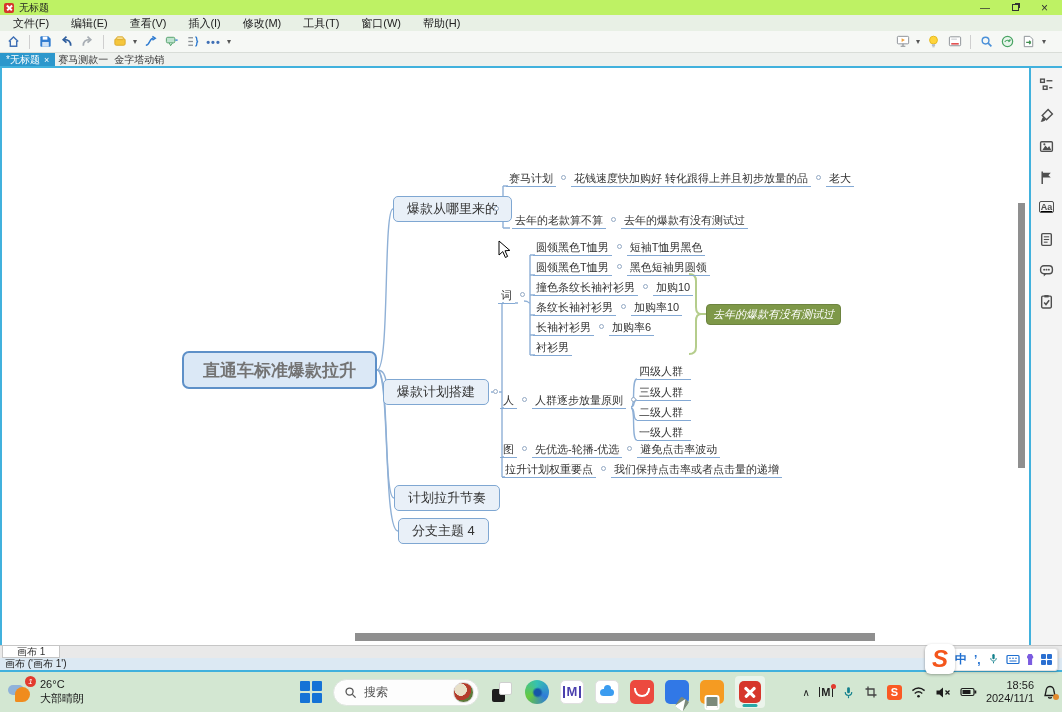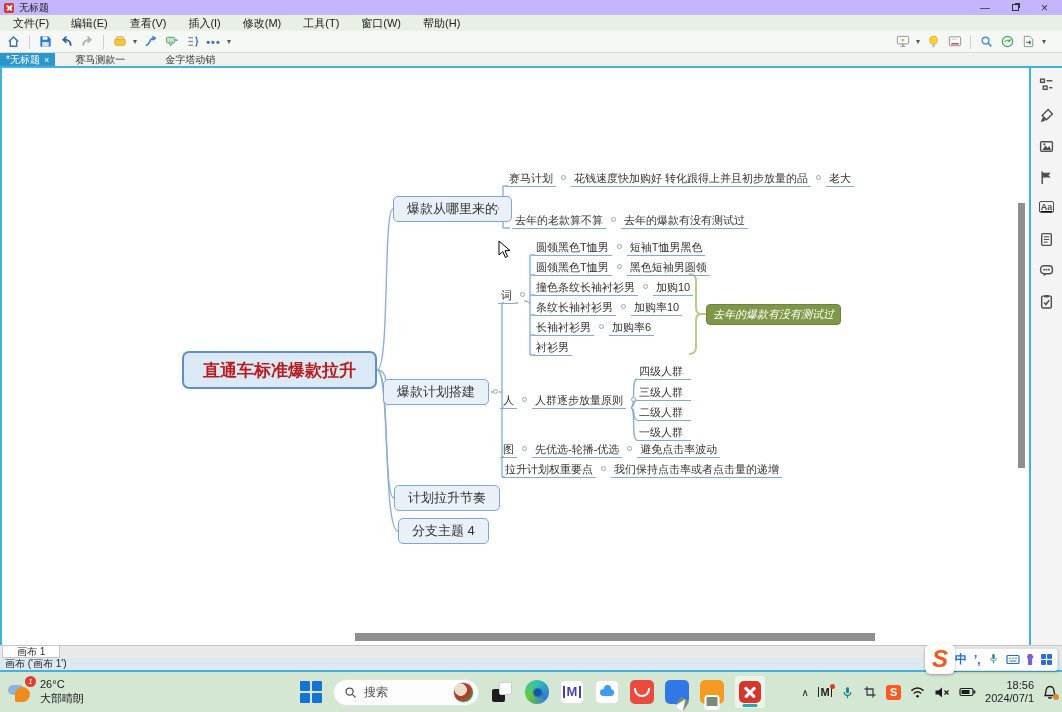--- a/index.html
+++ b/index.html
@@ -1,21 +1,21 @@
 <!DOCTYPE html>
 <html><head>
 <meta charset="utf-8">
 <style>
   * { margin:0; padding:0; box-sizing:border-box; }
   body { background:#888; }
   .screen { width:1062px; height:712px; position:relative; overflow:hidden; background:#fff;
             font-family:"Liberation Sans","DejaVu Sans",sans-serif; }
 
   
-  .titlebar { height:15px; background:#c4b5fd; display:flex; align-items:center; padding:0 4px; font-size:10px; color:#222;text-align:right; }
+  .titlebar { height:15px; background:#bef264; display:flex; align-items:center; padding:0 4px; font-size:10px; color:#222;text-align:right; }
   .app-ico { width:10px; height:10px; background:#d6372c; border-radius:2px; margin-right:5px; position:relative; flex:none; }
   .app-ico::before, .app-ico::after { content:""; position:absolute; left:1.5px; top:4px; width:7px; height:1.6px; background:#fff; }
   .app-ico::before { transform:rotate(45deg); } .app-ico::after { transform:rotate(-45deg); }
   .wcontrols { margin-left:auto; display:flex; align-items:center; gap:22px; padding-right:10px; color:#333; font-size:10px; }
   .wcontrols span { cursor:default; line-height:10px; }
   .restore-box { display:inline-block; width:7px; height:7px; border:1px solid #333; box-shadow:2px -2px 0 -1px #333; }
 
   
   .menubar { height:16px; background:#e8f0e5; display:flex; align-items:center; font-size:11px; color:#222; padding-left:2px; }
   .menubar span { padding:0 11px; }
@@ -25,32 +25,32 @@
   .tbtn { width:21px; height:19px; display:flex; align-items:center; justify-content:center; flex:none; }
   .tsep { width:1px; height:14px; background:#cfcfcf; margin:0 5px; flex:none; }
   .caret { font-size:8px; color:#555; width:10px; text-align:center; }
   .more-dots { color:#3f6fb5; font-weight:bold; font-size:11px; letter-spacing:1px; }
   .tb-right { margin-left:auto; display:flex; align-items:center; padding-right:10px; }
 
   
   .tabbar { height:13px; background:#eef1ee; display:flex; align-items:stretch; font-size:10px; }
   .dtab-active { background:#2c97cc; color:#fff; display:flex; align-items:center; gap:4px; padding:0 6px; }
   .dtab-active .x { font-size:9px; }
-  .dtab { display:flex; align-items:center; padding:0 20px; color:#333; }
+  .dtab { display:flex; align-items:center; padding:0 3px; color:#333; }
 
   
   .workspace { height:579px; border-top:2px solid #41b1dd; display:flex; }
   .canvas { position:relative; width:1031px; height:100%; background:#fff;
             border-left:2px solid #41b1dd; border-right:2px solid #41b1dd; overflow:hidden; }
   .connectors { position:absolute; left:0; top:0; }
 
   .central { position:absolute; left:180px; top:283px; width:195px; height:38px;
              background:#dbe8f6; border:2px solid #5e90c8; border-radius:7px;
              display:flex; align-items:center; justify-content:center;
-             font-size:17px; font-weight:bold; color:#b91c1c; white-space:nowrap; }
+             font-size:17px; font-weight:bold; color:#737373; white-space:nowrap; }
   .bnode { position:absolute; height:26px; background:#e9f0f8; border:1.5px solid #7fa7d2; border-radius:5px;
            display:flex; align-items:center; justify-content:center; padding:0 13px;
            font-size:13px; color:#333; white-space:nowrap; }
   .mrow { position:absolute; display:flex; align-items:center; font-size:11px; color:#333; line-height:13px; white-space:nowrap; }
   .seg { border-bottom:1.5px solid #84a9d4; padding:0 3px 1px; }
   .cdot { width:5px; height:5px; border:1px solid #93a9c4; border-radius:50%; background:#fff; margin:0 5px 4px; flex:none; }
   .adot { position:absolute; width:5px; height:5px; border:1px solid #93a9c4; border-radius:50%; background:#fff; }
   .lvl { position:absolute; width:54px; font-size:11px; line-height:13px; color:#333;
          border-bottom:1.5px solid #84a9d4; padding:0 2px 1px; white-space:nowrap; }
   .callout { position:absolute; left:704px; top:236px; background:#7e9848; border:1px solid #6d8440; border-radius:4px;
@@ -550,21 +550,21 @@
         </span>
       <span class="trayico">
         <svg width="17" height="12" viewBox="0 0 17 12">
             <rect x="1" y="2.5" width="13" height="7" rx="1.5" stroke="#1c1c1c" stroke-width="1.2" fill="none"></rect>
             <rect x="2.5" y="4" width="8" height="4" fill="#1c1c1c"></rect>
             <rect x="14.5" y="4.5" width="1.8" height="3" fill="#1c1c1c"></rect>
           </svg>
         </span>
       <span class="timeblock">
         <div>18:56</div>
-        <div>2024/07/1</div>
+        <div>2024/11/1</div>
       </span>
       <span class="trayico bellbadge">
         <svg width="14" height="15" viewBox="0 0 14 15">
             <path d="M7 1.5 C4 1.5 3 4 3 6.5 L2 10.5 H12 L11 6.5 C11 4 10 1.5 7 1.5 Z" fill="none" stroke="#1c1c1c" stroke-width="1.3"></path>
             <path d="M5.5 12 C5.8 13.5 8.2 13.5 8.5 12" stroke="#1c1c1c" stroke-width="1.3" fill="none"></path>
           </svg>
         </span>
     </div>
   </div>
 

